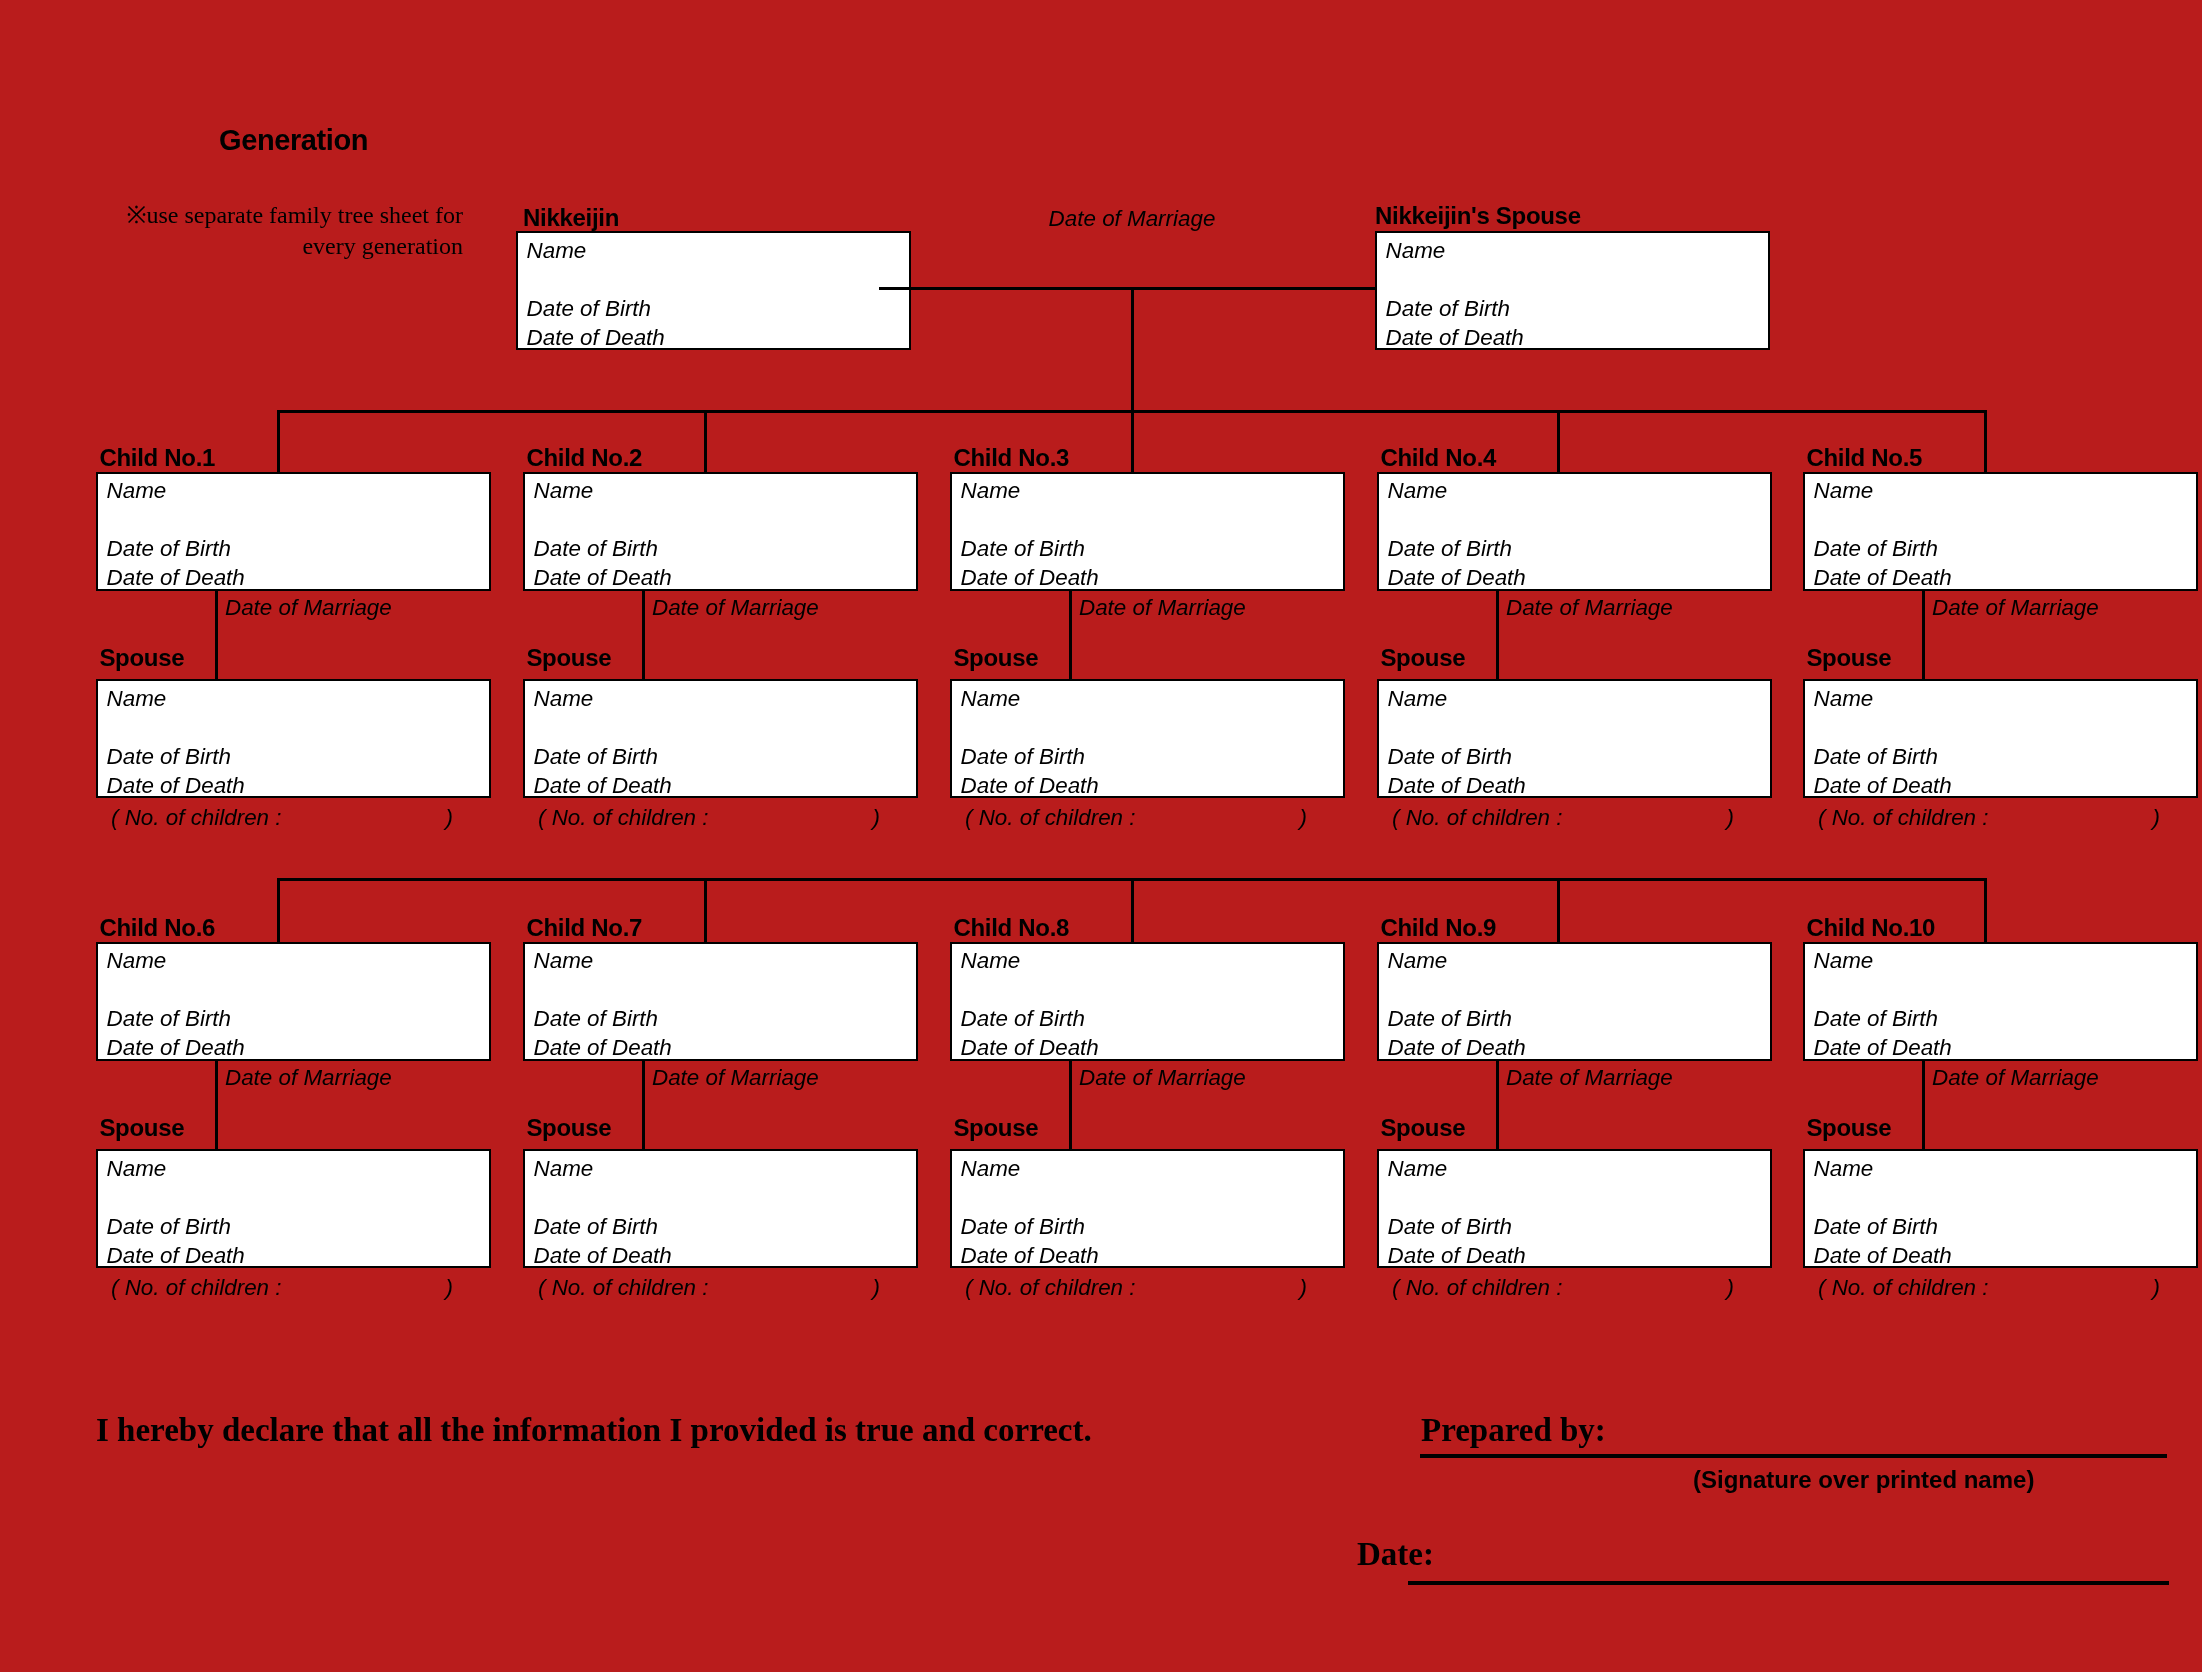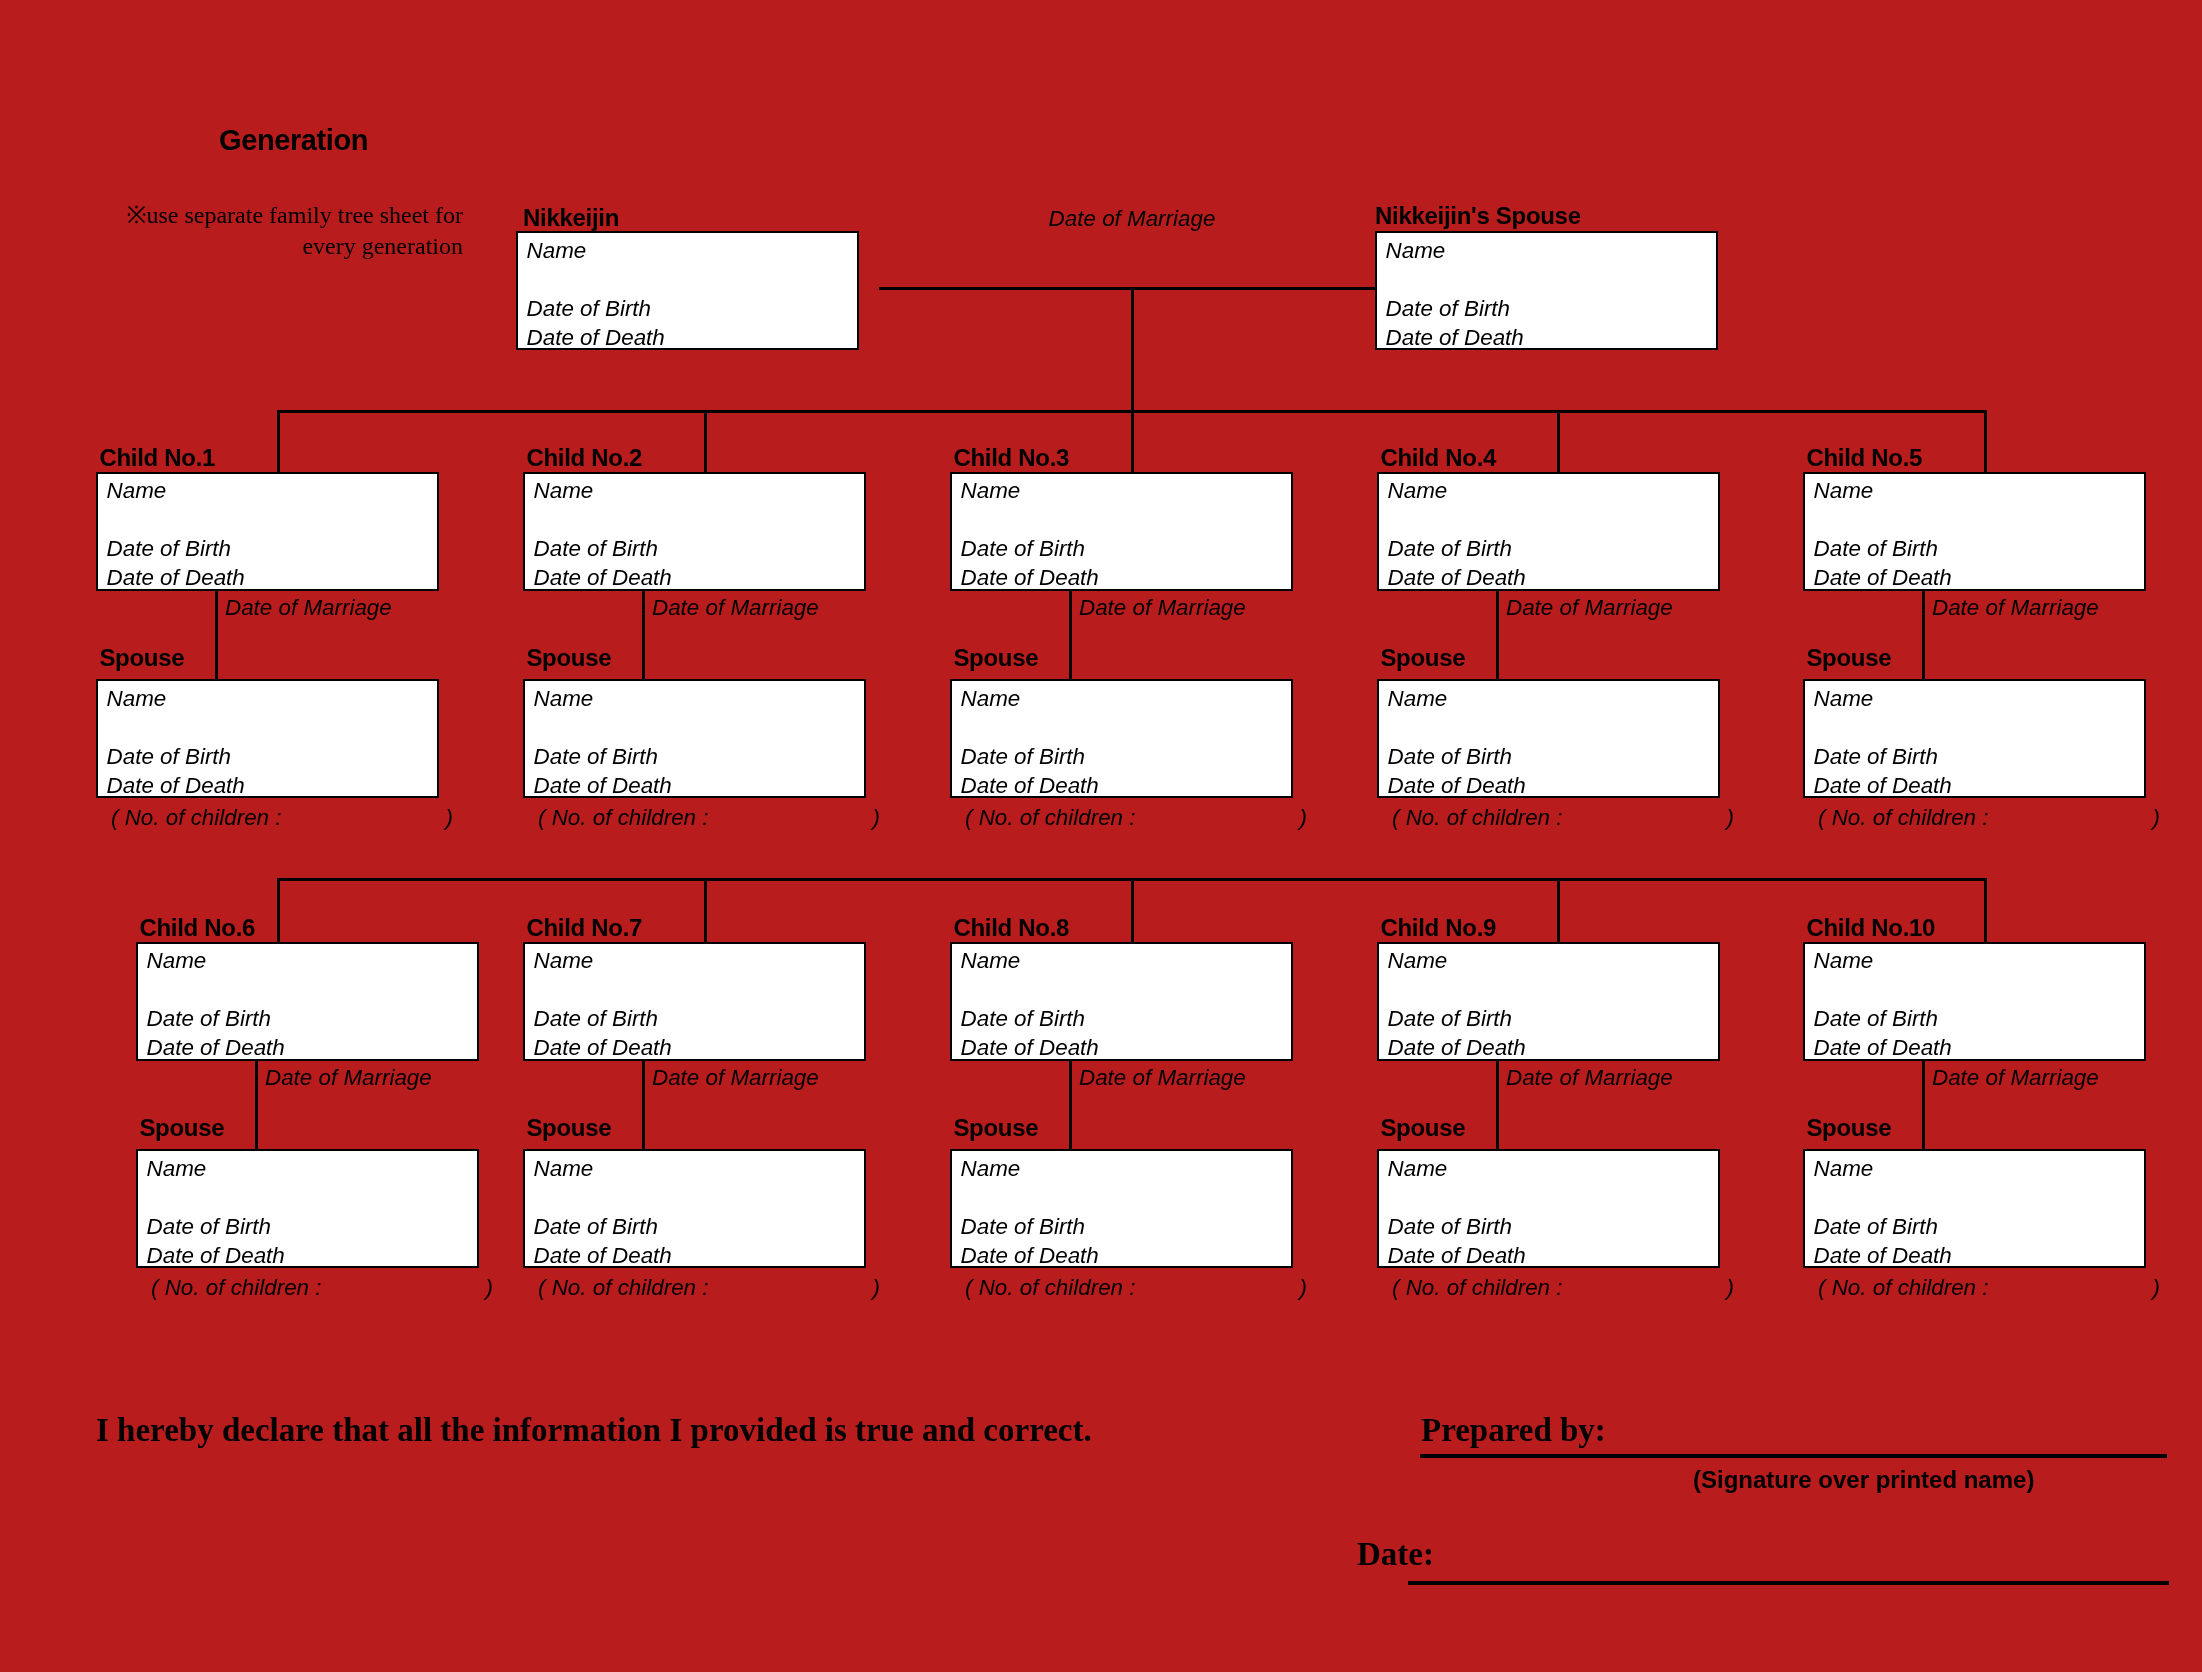--- a/index.html
+++ b/index.html
@@ -3,21 +3,21 @@
 <meta charset="utf-8">
 <style>
   html,body{margin:0;padding:0;background:#888;}
   .page{position:relative;width:2203px;height:1673px;background:#b91c1c;overflow:hidden;
         font-family:"Liberation Sans",sans-serif;color:#000;}
   .abs{position:absolute;}
   .blabel{font:700 24px "Liberation Sans",sans-serif;white-space:nowrap;letter-spacing:-0.3px;}
   .ital{font:italic 22.4px "Liberation Sans",sans-serif;white-space:nowrap;}
   .serifb{font:700 33px "Liberation Serif",serif;white-space:nowrap;}
   .line{position:absolute;background:#000;}
-  .pbox{position:absolute;width:343px;height:119px;border:2.6px solid #000;background:#fff;
+  .pbox{position:absolute;width:395px;height:119px;border:2.6px solid #000;background:#fff;
         box-sizing:border-box;padding:2.6px 0 0 8.6px;}
   .fl{font:italic 22.4px/29px "Liberation Sans",sans-serif;height:29px;white-space:nowrap;}
   
   .gen-label{left:219px;top:124px;font:700 29px "Liberation Sans",sans-serif;letter-spacing:-0.4px;}
   .title{left:962px;top:114px;width:344px;text-align:center;
          font:700 43px "Liberation Sans",sans-serif;letter-spacing:-1.3px;}
   .note{left:88px;top:200px;width:375px;font:400 24px/31px "Liberation Serif",serif;text-align:right;}
   .nik-label{left:523px;top:204px;}
   .marr-top{left:977px;top:206px;width:310px;text-align:center;}
   .nspouse-label{left:1375px;top:202px;}
@@ -190,21 +190,21 @@
       <div class="fl">Name</div>
       <div class="fl"></div>
       <div class="fl">Date of Birth</div>
       <div class="fl">Date of Death</div>
     </div>
     <div class="nochild ital">
       <span>( No. of children :</span>
       <span>)</span>
     </div>
   </div>
-    <div class="card" style="left: 96px; top: 914px; margin-left: 40px;">
+    <div class="card" style="left: 96px; top: 914px;">
     <div class="blabel card-label">Child No.6</div>
     <div class="pbox cbox">
       <div class="fl">Name</div>
       <div class="fl"></div>
       <div class="fl">Date of Birth</div>
       <div class="fl">Date of Death</div>
     </div>
     <div class="vconn"></div>
     <div class="ital dom">Date of Marriage</div>
     <div class="blabel sp-label">Spouse</div>

